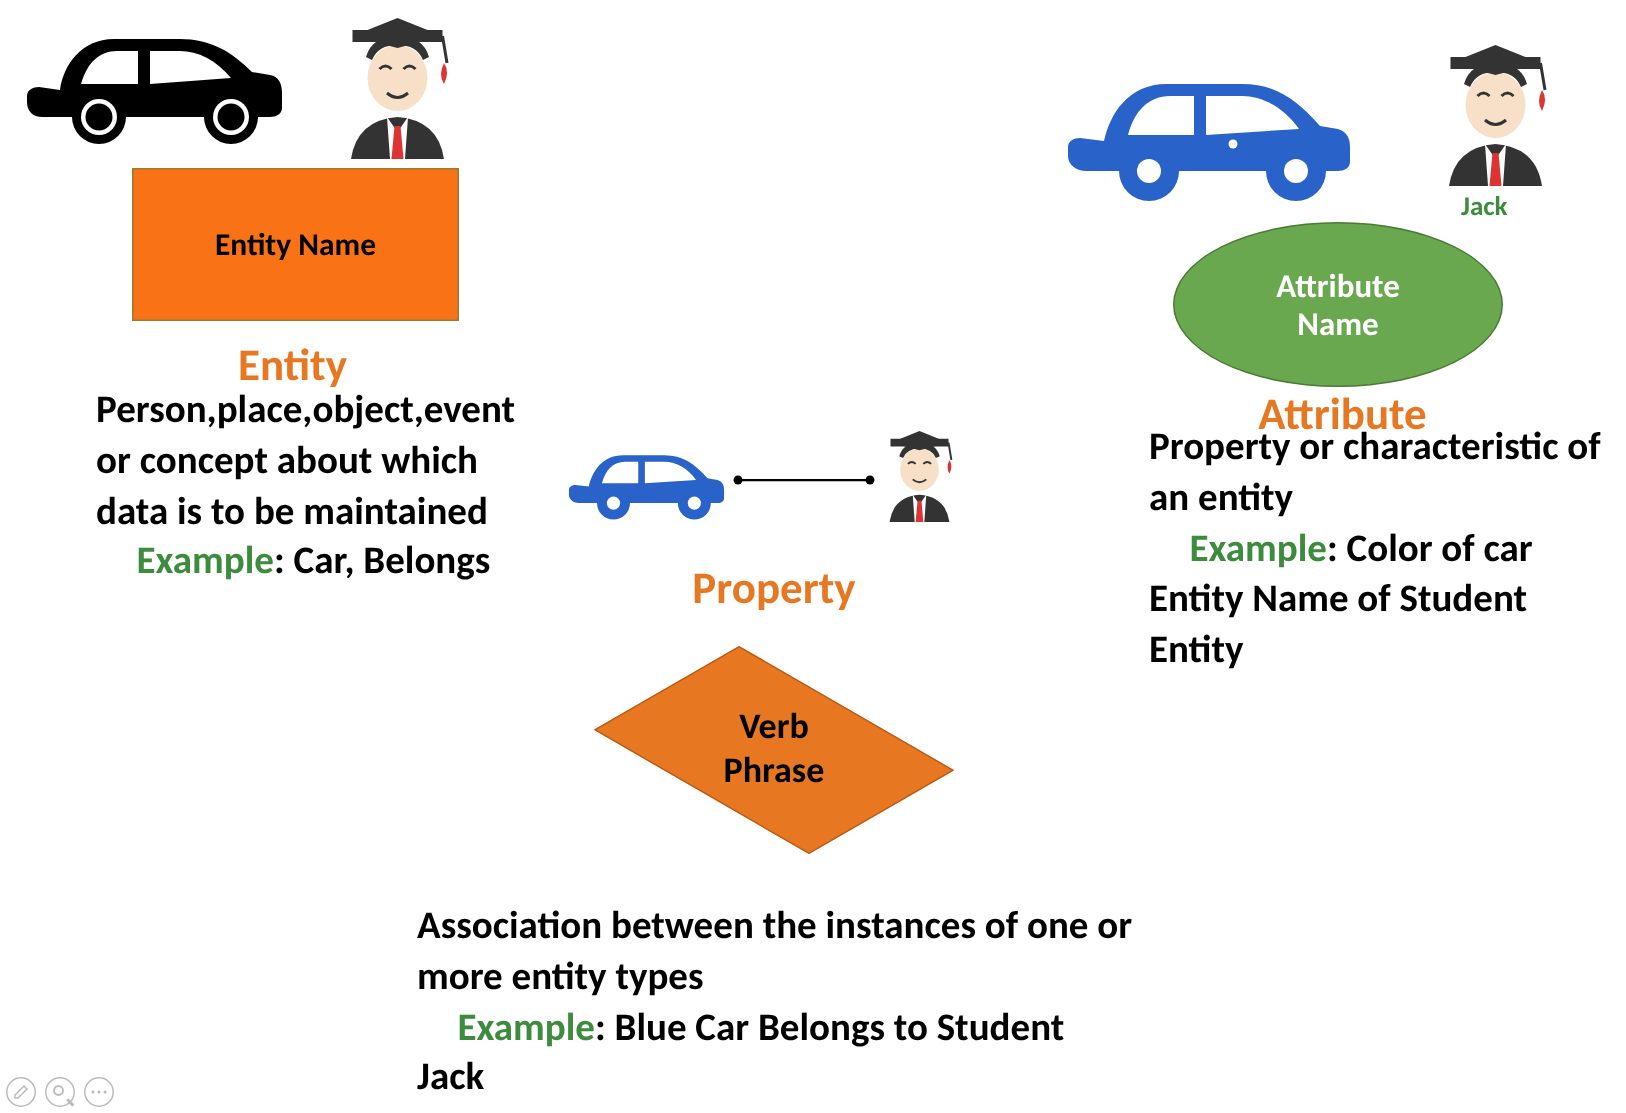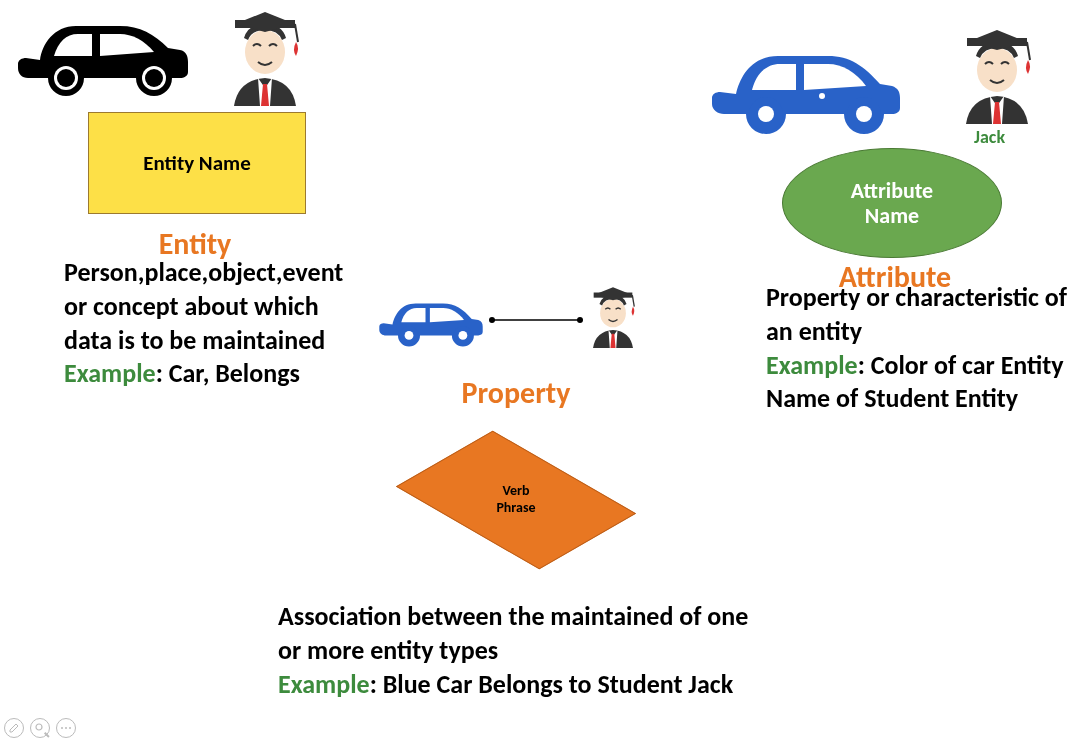--- a/index.html
+++ b/index.html
@@ -10,21 +10,21 @@
     font-family: "Segoe UI", Calibri, Arial, sans-serif;
     background: #fff;
     overflow: hidden;
   }
   .abs { position: absolute; }
 
   
   .entity-box {
     left: 88px; top: 112px;
     width: 218px; height: 102px;
-    background: #fde047;
+    background: #f97316;
     border: 1px solid #9c7a2f;
     display: flex; align-items: center; justify-content: center;
     font-weight: 700; font-size: 21px; color: #000;
   }
 
   
   .attribute-ellipse {
     left: 782px; top: 148px;
     width: 220px; height: 110px;
     background: #6aa84f;
@@ -45,35 +45,35 @@
     position: absolute; left: 50%; top: 50%;
     width: 160px; height: 108px;
     transform: translate(-50%, -50%) rotate(45deg) skew(-15deg, -15deg);
     background: #e87722;
     border: 1px solid #b85c18;
   }
   .relation-diamond-text {
     position: absolute; left: 0; top: 0; width: 100%; height: 100%;
     display: flex; align-items: center; justify-content: center;
     text-align: center;
-    font-weight: 700; font-size: 14px; color: #000;
+    font-weight: 700; font-size: 24px; color: #000;
     line-height: 1.2;
     z-index: 2;
   }
 
   .section-title {
     font-weight: 700; font-size: 30px;
     color: #e87722;
     text-align: center;
   }
   .description {
     font-size: 26px; font-weight: 600; color: #000;
     line-height: 1.3;
   }
-  .example-label { color: #3d8b3d; font-weight: 700; }
+  .example-label { color: #3d8b3d; font-weight: 700; margin-left: 27px; }
   .jack { color: #3d8b3d; font-weight: 700; font-size: 18px; }
 
   
   .ctrl {
     border: 1.5px solid #bbb;
     border-radius: 50%;
     width: 20px; height: 20px;
     display: flex; align-items: center; justify-content: center;
   }
   .ctrl-row { display: flex; gap: 6px; }
@@ -191,21 +191,21 @@
 <div class="abs section-title" style="left:456px; top:374px; width:120px;">Property</div>
 
 <div class="abs relation-diamond-wrap">
   <div class="relation-diamond-shape"></div>
   <div class="relation-diamond-text">
     <span>Verb<br>Phrase</span>
   </div>
 </div>
 
 <div class="abs description" style="left:278px; top:600px; width:480px;">
-  <span>Association between the maintained of one or more entity types</span><br>
+  <span>Association between the instances of one or more entity types</span><br>
   <span class="example-label">Example</span><span>: Blue Car Belongs to Student Jack</span>
 </div>
 
 <div class="abs ctrl-row" style="left:4px; bottom:4px;">
   <div class="ctrl">
     <svg width="10" height="10" viewBox="0 0 10 10">
         <path d="M1 9 L3 9 L9 3 L7 1 L1 7 Z" fill="none" stroke="#bbb" stroke-width="1"></path>
       </svg>
   </div>
   <div class="ctrl" style="position:relative;">

